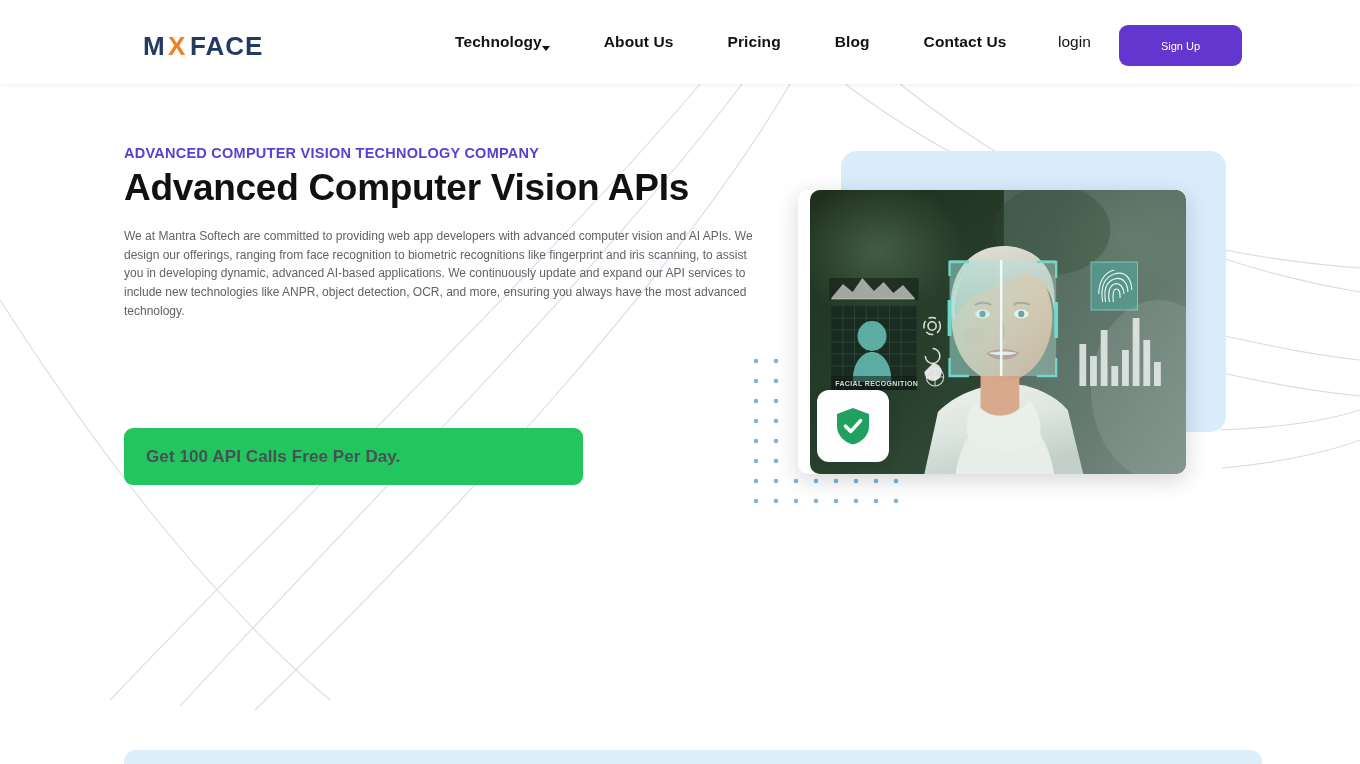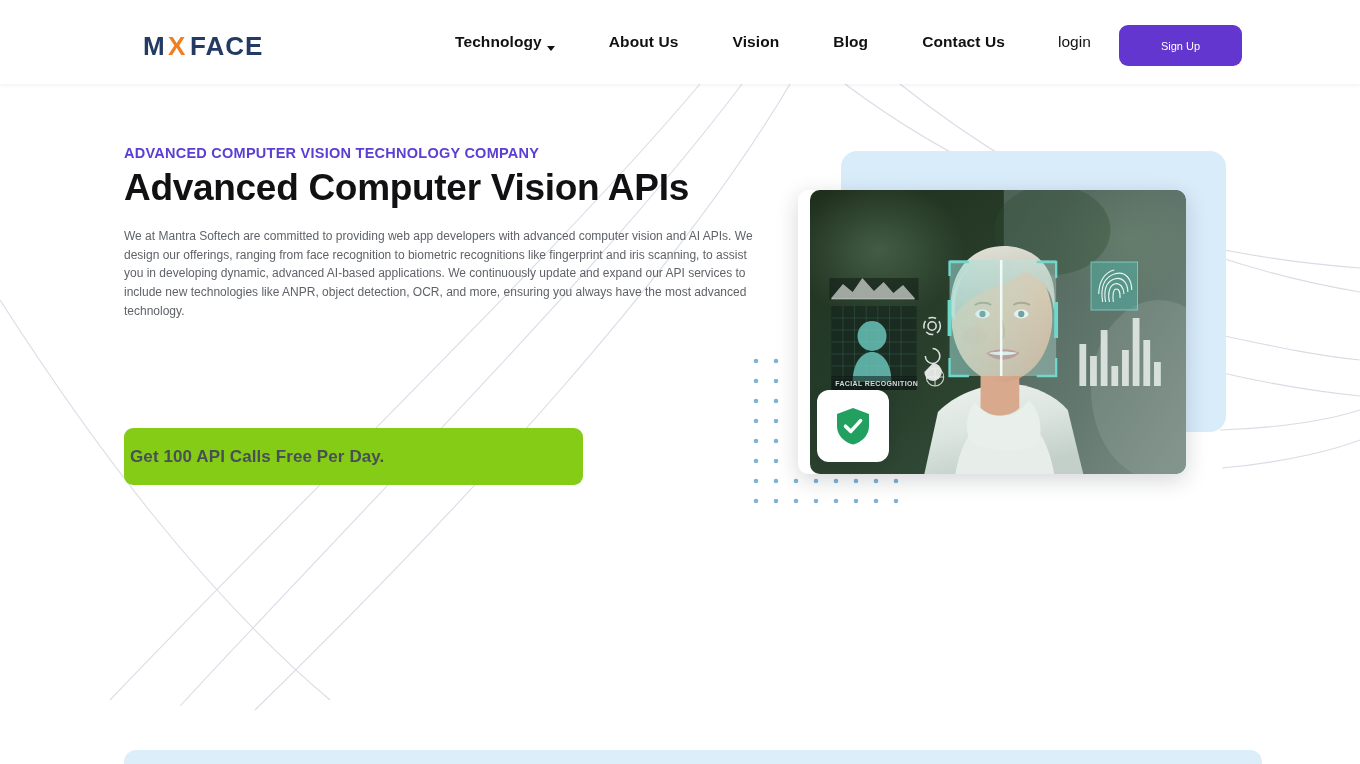--- a/index.html
+++ b/index.html
@@ -22,21 +22,21 @@
     display: flex; align-items: center;
     box-shadow: 0 1px 4px rgba(16,24,40,.07);
   }
   .logo { position: absolute; left: 143px; top: 32px; height: 30px; display: flex; align-items: center; }
   .logo svg { display: block; }
 
   .nav { position: absolute; left: 455px; top: 0; height: 84px; display: flex; align-items: center; gap: 0; }
   .nav-item {
     font-size: 15.5px; font-weight: 700; color: #111113;
     padding: 0 0; margin-right: 54px; white-space: nowrap;
-    display: flex; align-items: flex-end; gap: 5px; cursor: pointer; letter-spacing: .1px;
+    display: flex; align-items: flex-end; cursor: pointer; letter-spacing: .1px;
   }
   .nav-item:last-child { margin-right: 0; }
   .caret {
     width: 0; height: 0; display: inline-block;
     border-left: 4.5px solid transparent; border-right: 4.5px solid transparent;
     border-top: 5.5px solid #111113; margin-top: 3px;
   }
   .login-link {
     position: absolute; left: 1058px; top: 0; height: 84px; display: flex; align-items: center;
     font-size: 15.5px; font-weight: 400; color: #111113; cursor: pointer;
@@ -59,22 +59,22 @@
   .hero-title {
     font-size: 37px; font-weight: 700; color: #111113;
     letter-spacing: -.3px; line-height: 1.15; margin-bottom: 17px;
   }
   .hero-para {
     font-size: 12px; line-height: 1.58; color: #5f6368; max-width: 642px;
   }
   .promo-banner {
     position: absolute; left: 0; top: 283px;
     width: 459px; height: 57px; border-radius: 9px;
-    background: #84cc16;
-    display: flex; align-items: center; padding-left: 6px;
+    background: #22c55e;
+    display: flex; align-items: center; padding-left: 22px;
   }
   .promo-text { font-size: 17px; font-weight: 700; color: #4a4f57; letter-spacing: .1px; }
   .trial-btn {
     position: absolute; left: 0; top: 366px;
     width: 163px; height: 45px; border-radius: 9px;
     background: #5b3fd4; color: #fff;
     font-size: 16px; font-family: "Liberation Sans", sans-serif;
     border: none; cursor: pointer; display: flex; align-items: center; justify-content: center;
   }
 
@@ -139,21 +139,21 @@
 
     <nav class="nav">
       <div class="nav-item">
         <span>Technology</span>
         <span class="caret"></span>
       </div>
       <div class="nav-item">
         <span>About Us</span>
       </div>
       <div class="nav-item">
-        <span>Vision</span>
+        <span>Pricing</span>
       </div>
       <div class="nav-item">
         <span>Blog</span>
       </div>
       <div class="nav-item">
         <span>Contact Us</span>
       </div>
     </nav>
 
     <div class="login-link">login</div>

